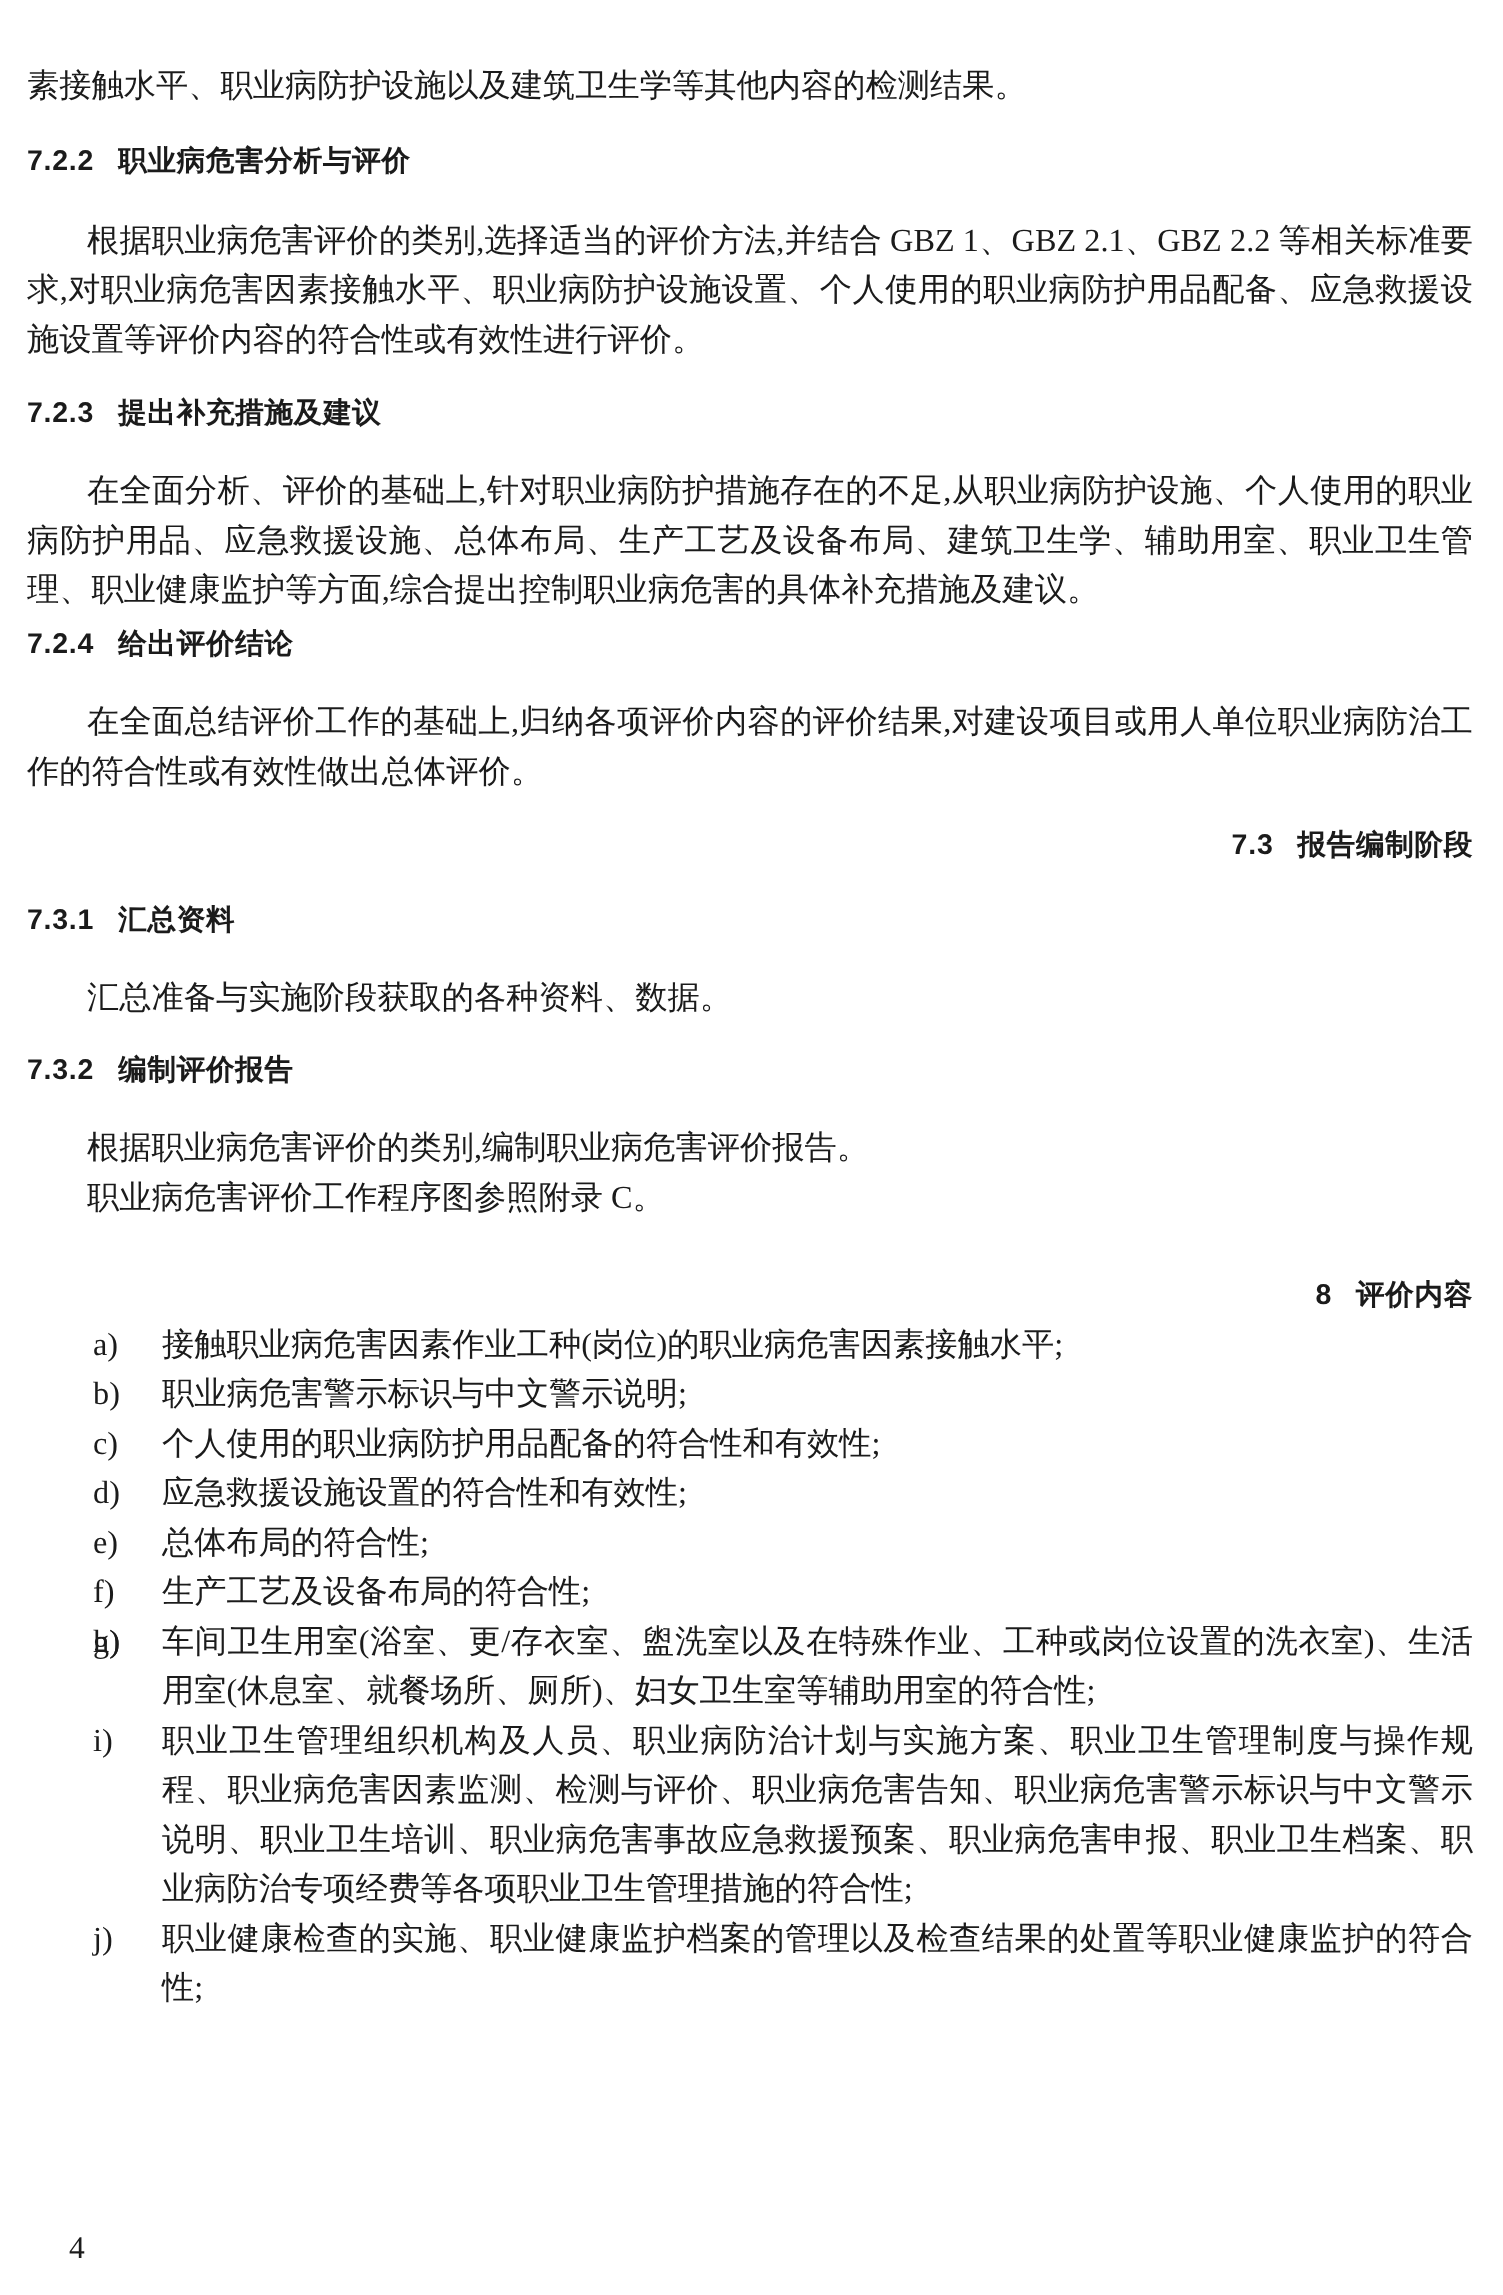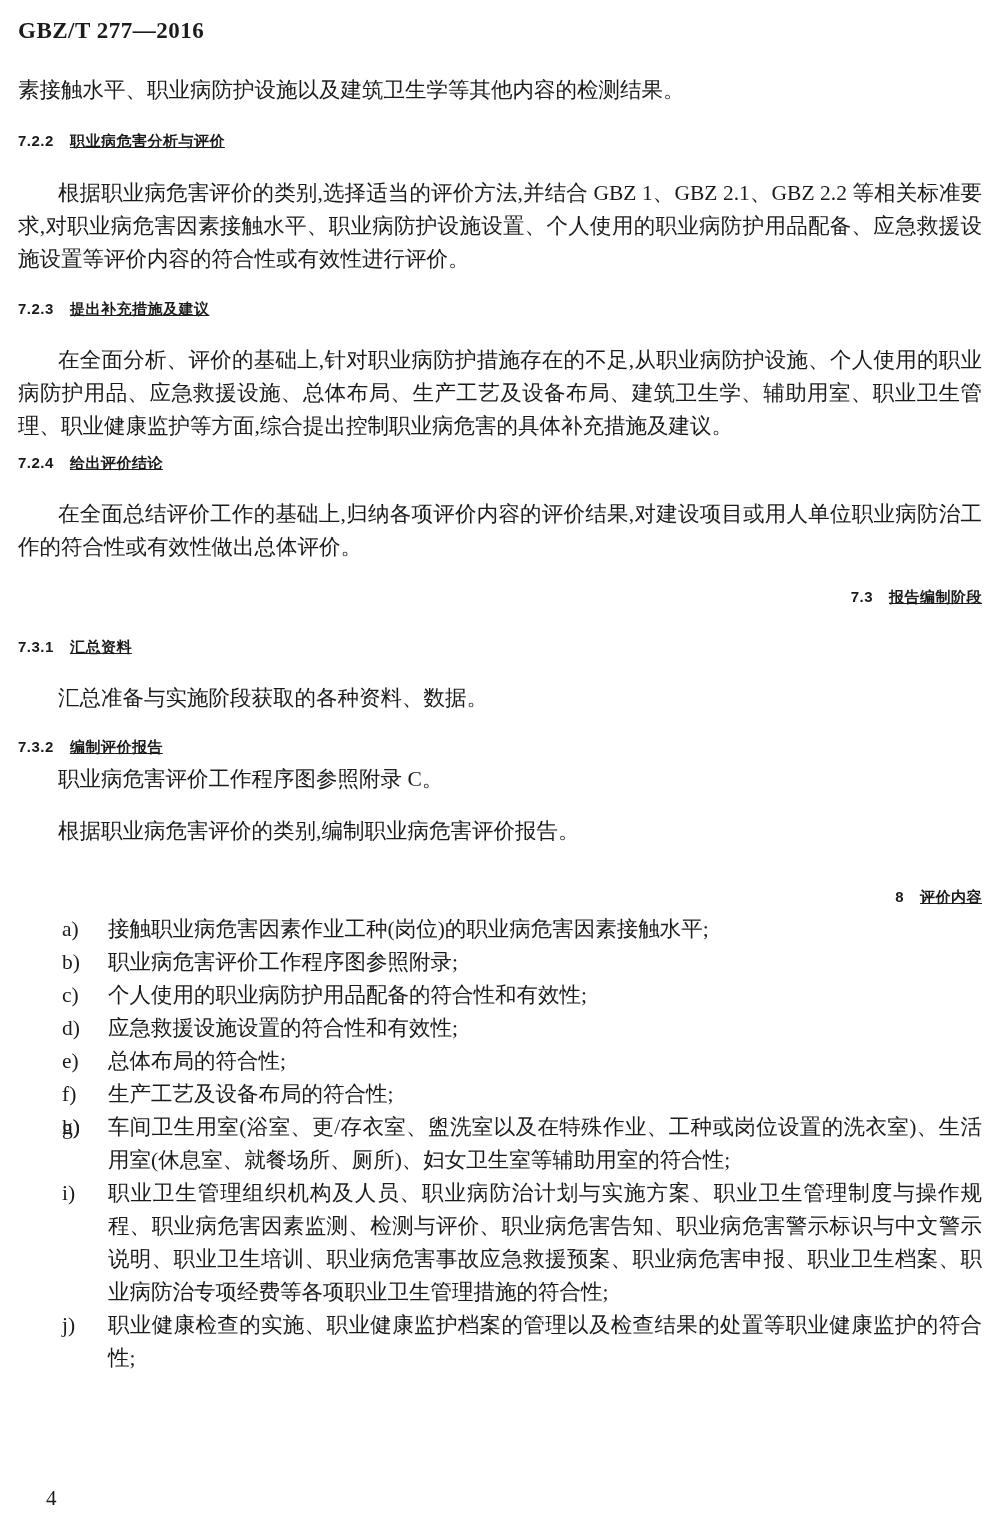--- a/index.html
+++ b/index.html
@@ -23,26 +23,25 @@
   .para{
     margin:0;
     font-size:21.5px;
     line-height:33px;
     text-align:justify;
     text-indent:40px;
   }
   .para.noindent{text-indent:0;}
   .h{
     margin:0;
-    font-size:15px;
+    font-size:19px;
     line-height:33px;
     font-weight:700;
     font-family:"Liberation Sans","DejaVu Sans",sans-serif;
     letter-spacing:.5px;
-    text-decoration:underline;
   }
   .hn{display:inline-block;margin-right:16px;letter-spacing:.5px;}
   .list{margin:0;}
   .li{
     position:relative;
     margin:0;
     padding-left:90px;
     font-size:21.5px;
     line-height:33px;
     text-align:justify;
@@ -70,23 +69,20 @@
   #s8{margin-top:32px;text-align:right;}
   #p8i{margin-top:31px;}
   #list{margin-top:0;}
 </style>
 </head>
 <body>
 
 <div class="page">
   <div class="inner">
 
-    <div class="hdr">
-      <span>GBZ/T 277—2016</span>
-    </div>
 
     <p class="para noindent" id="pc">素接触水平、职业病防护设施以及建筑卫生学等其他内容的检测结果。</p>
 
     <h3 class="h" id="h722">
       <span class="hn">7.2.2</span><span>职业病危害分析与评价</span>
     </h3>
     <p class="para" id="p722">根据职业病危害评价的类别,选择适当的评价方法,并结合 GBZ 1、GBZ 2.1、GBZ 2.2 等相关标准要求,对职业病危害因素接触水平、职业病防护设施设置、个人使用的职业病防护用品配备、应急救援设施设置等评价内容的符合性或有效性进行评价。</p>
 
     <h3 class="h" id="h723">
       <span class="hn">7.2.3</span><span>提出补充措施及建议</span>
@@ -103,33 +99,33 @@
     </h3>
 
     <h3 class="h" id="s731">
       <span class="hn">7.3.1</span><span>汇总资料</span>
     </h3>
     <p class="para" id="p731">汇总准备与实施阶段获取的各种资料、数据。</p>
 
     <h3 class="h" id="s732">
       <span class="hn">7.3.2</span><span>编制评价报告</span>
     </h3>
+    <p class="para" id="p732a">根据职业病危害评价的类别,编制职业病危害评价报告。</p>
     <p class="para" id="p732b">职业病危害评价工作程序图参照附录 C。</p>
-    <p class="para" id="p732a">根据职业病危害评价的类别,编制职业病危害评价报告。</p>
 
     <h3 class="h" id="s8">
       <span class="hn">8</span><span>评价内容</span>
     </h3>
 
     <div class="list" id="list">
       <div class="li">
         <span class="lm">a)</span><span>接触职业病危害因素作业工种(岗位)的职业病危害因素接触水平;</span>
       </div>
       <div class="li">
-        <span class="lm">b)</span><span>职业病危害评价工作程序图参照附录;</span>
+        <span class="lm">b)</span><span>职业病危害警示标识与中文警示说明;</span>
       </div>
       <div class="li">
         <span class="lm">c)</span><span>个人使用的职业病防护用品配备的符合性和有效性;</span>
       </div>
       <div class="li">
         <span class="lm">d)</span><span>应急救援设施设置的符合性和有效性;</span>
       </div>
       <div class="li">
         <span class="lm">e)</span><span>总体布局的符合性;</span>
       </div>

